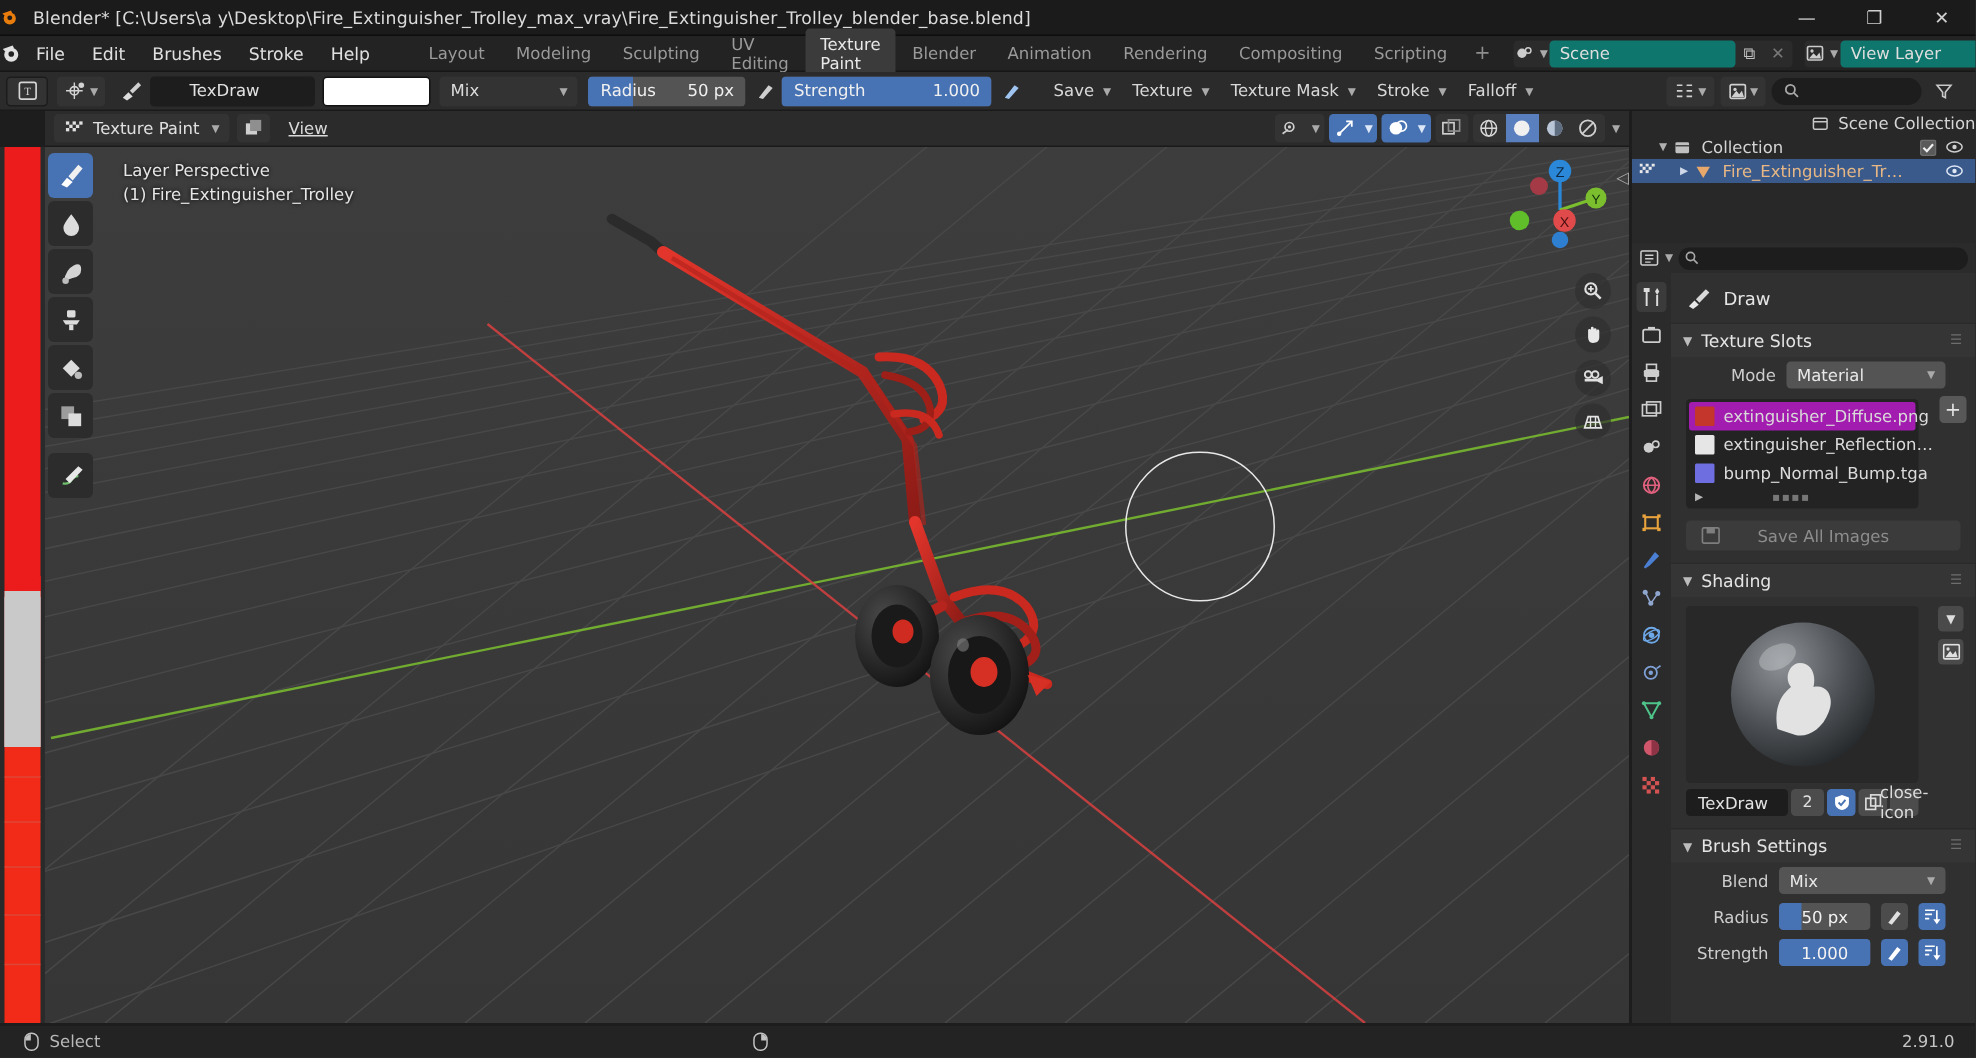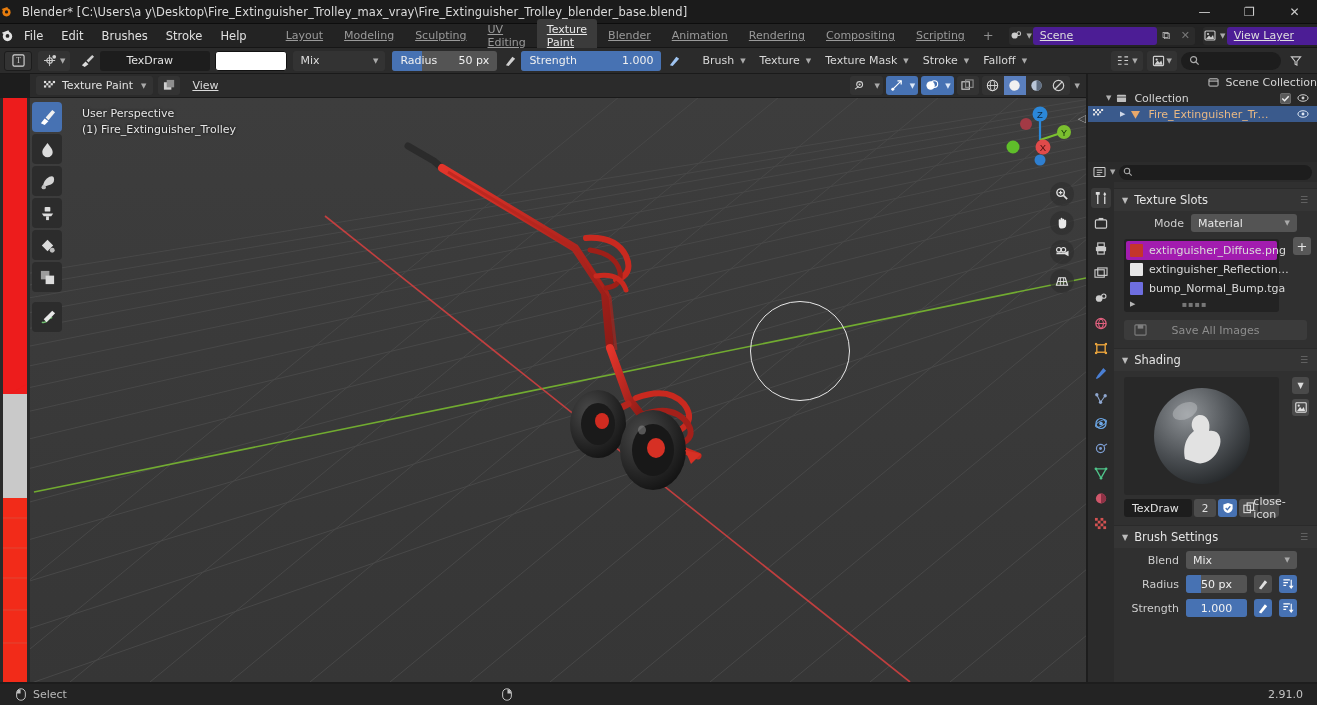--- a/index.html
+++ b/index.html
@@ -27,28 +27,28 @@
 
   
   .topbar {
     position:absolute; left:0; top:24px; width:1317px; height:24px;
     background:#232323; display:flex; align-items:center;
     border-bottom:1px solid #161616;
   }
   .blender-logo { width:28px; display:flex; align-items:center; justify-content:center; }
   .menu-item { padding:3px 9px; font-size:11.5px; color:#e0e0e0; border-radius:3px; cursor:default; }
   .ws-tabs { display:flex; align-items:center; margin-left:20px; gap:1px; }
-  .ws-tab { padding:4px 10px; font-size:11px; color:#9a9a9a; border-radius:3px 3px 0 0;text-decoration:underline; }
+  .ws-tab { padding:4px 10px; font-size:11px; color:#9a9a9a; border-radius:3px 3px 0 0; }
   .ws-tab.active { background:#3b3b3b; color:#e8e8e8; }
   .ws-plus { color:#8e8e8e; padding:0 7px; font-size:13px; }
   .scene-block { display:flex; align-items:center; margin-left:8px; }
   .sc-pill { display:flex; align-items:center; height:18px; background:#2b2b2b; border-radius:3px; }
   .sc-ico { width:24px; display:flex; align-items:center; justify-content:center; gap:2px; color:#c9c9c9; }
-  .sc-field { background:#4c1d95; height:18px; min-width:124px; display:flex; align-items:center;
-              padding:0 7px; color:#dedede; font-size:11px; border-radius:3px;text-decoration:underline; }
+  .sc-field { background:#0f766e; height:18px; min-width:124px; display:flex; align-items:center;
+              padding:0 7px; color:#dedede; font-size:11px; border-radius:3px; }
   .sc-btn { width:19px; height:18px; display:flex; align-items:center; justify-content:center; color:#c0c0c0; }
   .sc-btn.dim { color:#787878; }
   .caret { font-size:7px; color:#aaa; margin-left:2px; }
 
   
   .toolhdr {
     position:absolute; left:0; top:48px; width:1317px; height:26px;
     background:#2b2b2b; display:flex; align-items:center; padding:0 4px;
     border-bottom:1px solid #1a1a1a;
   }
@@ -321,21 +321,21 @@
       <span class="ns-val">1.000</span>
     </div>
     <div class="small-ico">
       <svg width="13" height="13" viewBox="0 0 14 14">
           <path d="M2 12 L9 3 L12 5 L5 13Z" fill="#9fc4f0"></path>
         </svg>
     </div>
 
     <div style="width:10px"></div>
     <div class="menu-dd">
-        <span>Brush</span>
+        <span>Save</span>
         <span class="caret">▼</span>
       </div>
     <div class="menu-dd">
         <span>Texture</span>
         <span class="caret">▼</span>
       </div>
     <div class="menu-dd">
         <span>Texture Mask</span>
         <span class="caret">▼</span>
       </div>
@@ -571,21 +571,21 @@
 
       <ellipse cx="623" cy="352" rx="33" ry="40" fill="url(#tyre)"></ellipse>
       <ellipse cx="623" cy="352" rx="21" ry="26" fill="#181818"></ellipse>
       <ellipse cx="626" cy="350" rx="9" ry="10" fill="#d63024"></ellipse>
       <ellipse cx="612" cy="332" rx="4" ry="4.5" fill="#8a8a8a" opacity="0.55"></ellipse>
 
       <path d="M655 352 l16 4 l-10 10 Z" fill="#d63024"></path>
     </svg>
 
     <div class="vp-text">
-      <div>User Perspective</div>
+      <div>Layer Perspective</div>
       <div>(1) Fire_Extinguisher_Trolley</div>
     </div>
 
     <div class="brushcursor"></div>
 
     <div class="leftbar">
       <div class="tbtn active">
         <svg width="19" height="18" viewBox="0 0 20 19">
             <path d="M3 16 L7 11 L11 14 L7 18Z" fill="#fff"></path>
             <path d="M8 10 L15 2 L18 4.5 L11 13Z" fill="#f0f0f0"></path>
@@ -861,20 +861,29 @@
               <rect x="7" y="7" width="3" height="3"></rect>
               <rect x="4" y="10" width="3" height="3"></rect>
               <rect x="10" y="10" width="3" height="3"></rect>
             </g>
           </svg>
       </div>
     </div>
 
     <div class="pbody">
 
+      <div class="p-brushhdr">
+        <span>
+          <svg width="17" height="16" viewBox="0 0 18 17">
+              <path d="M2 14 L6 10 L9 13 L5 16Z" fill="#e8e8e8"></path>
+              <path d="M7 9 L14 2 L16.5 4.2 L9.5 11.5Z" fill="#d8d8d8"></path>
+            </svg>
+        </span>
+        <span>Draw</span>
+      </div>
 
       <div class="panel-hdr">
         <span class="tri">▼</span>
         <span>Texture Slots</span>
         <span class="grip">☰</span>
       </div>
       <div class="prow">
         <span class="plabel" style="width:60px">Mode</span>
         <div class="pfield" style="margin-right:10px;">
           <span>Material</span>

